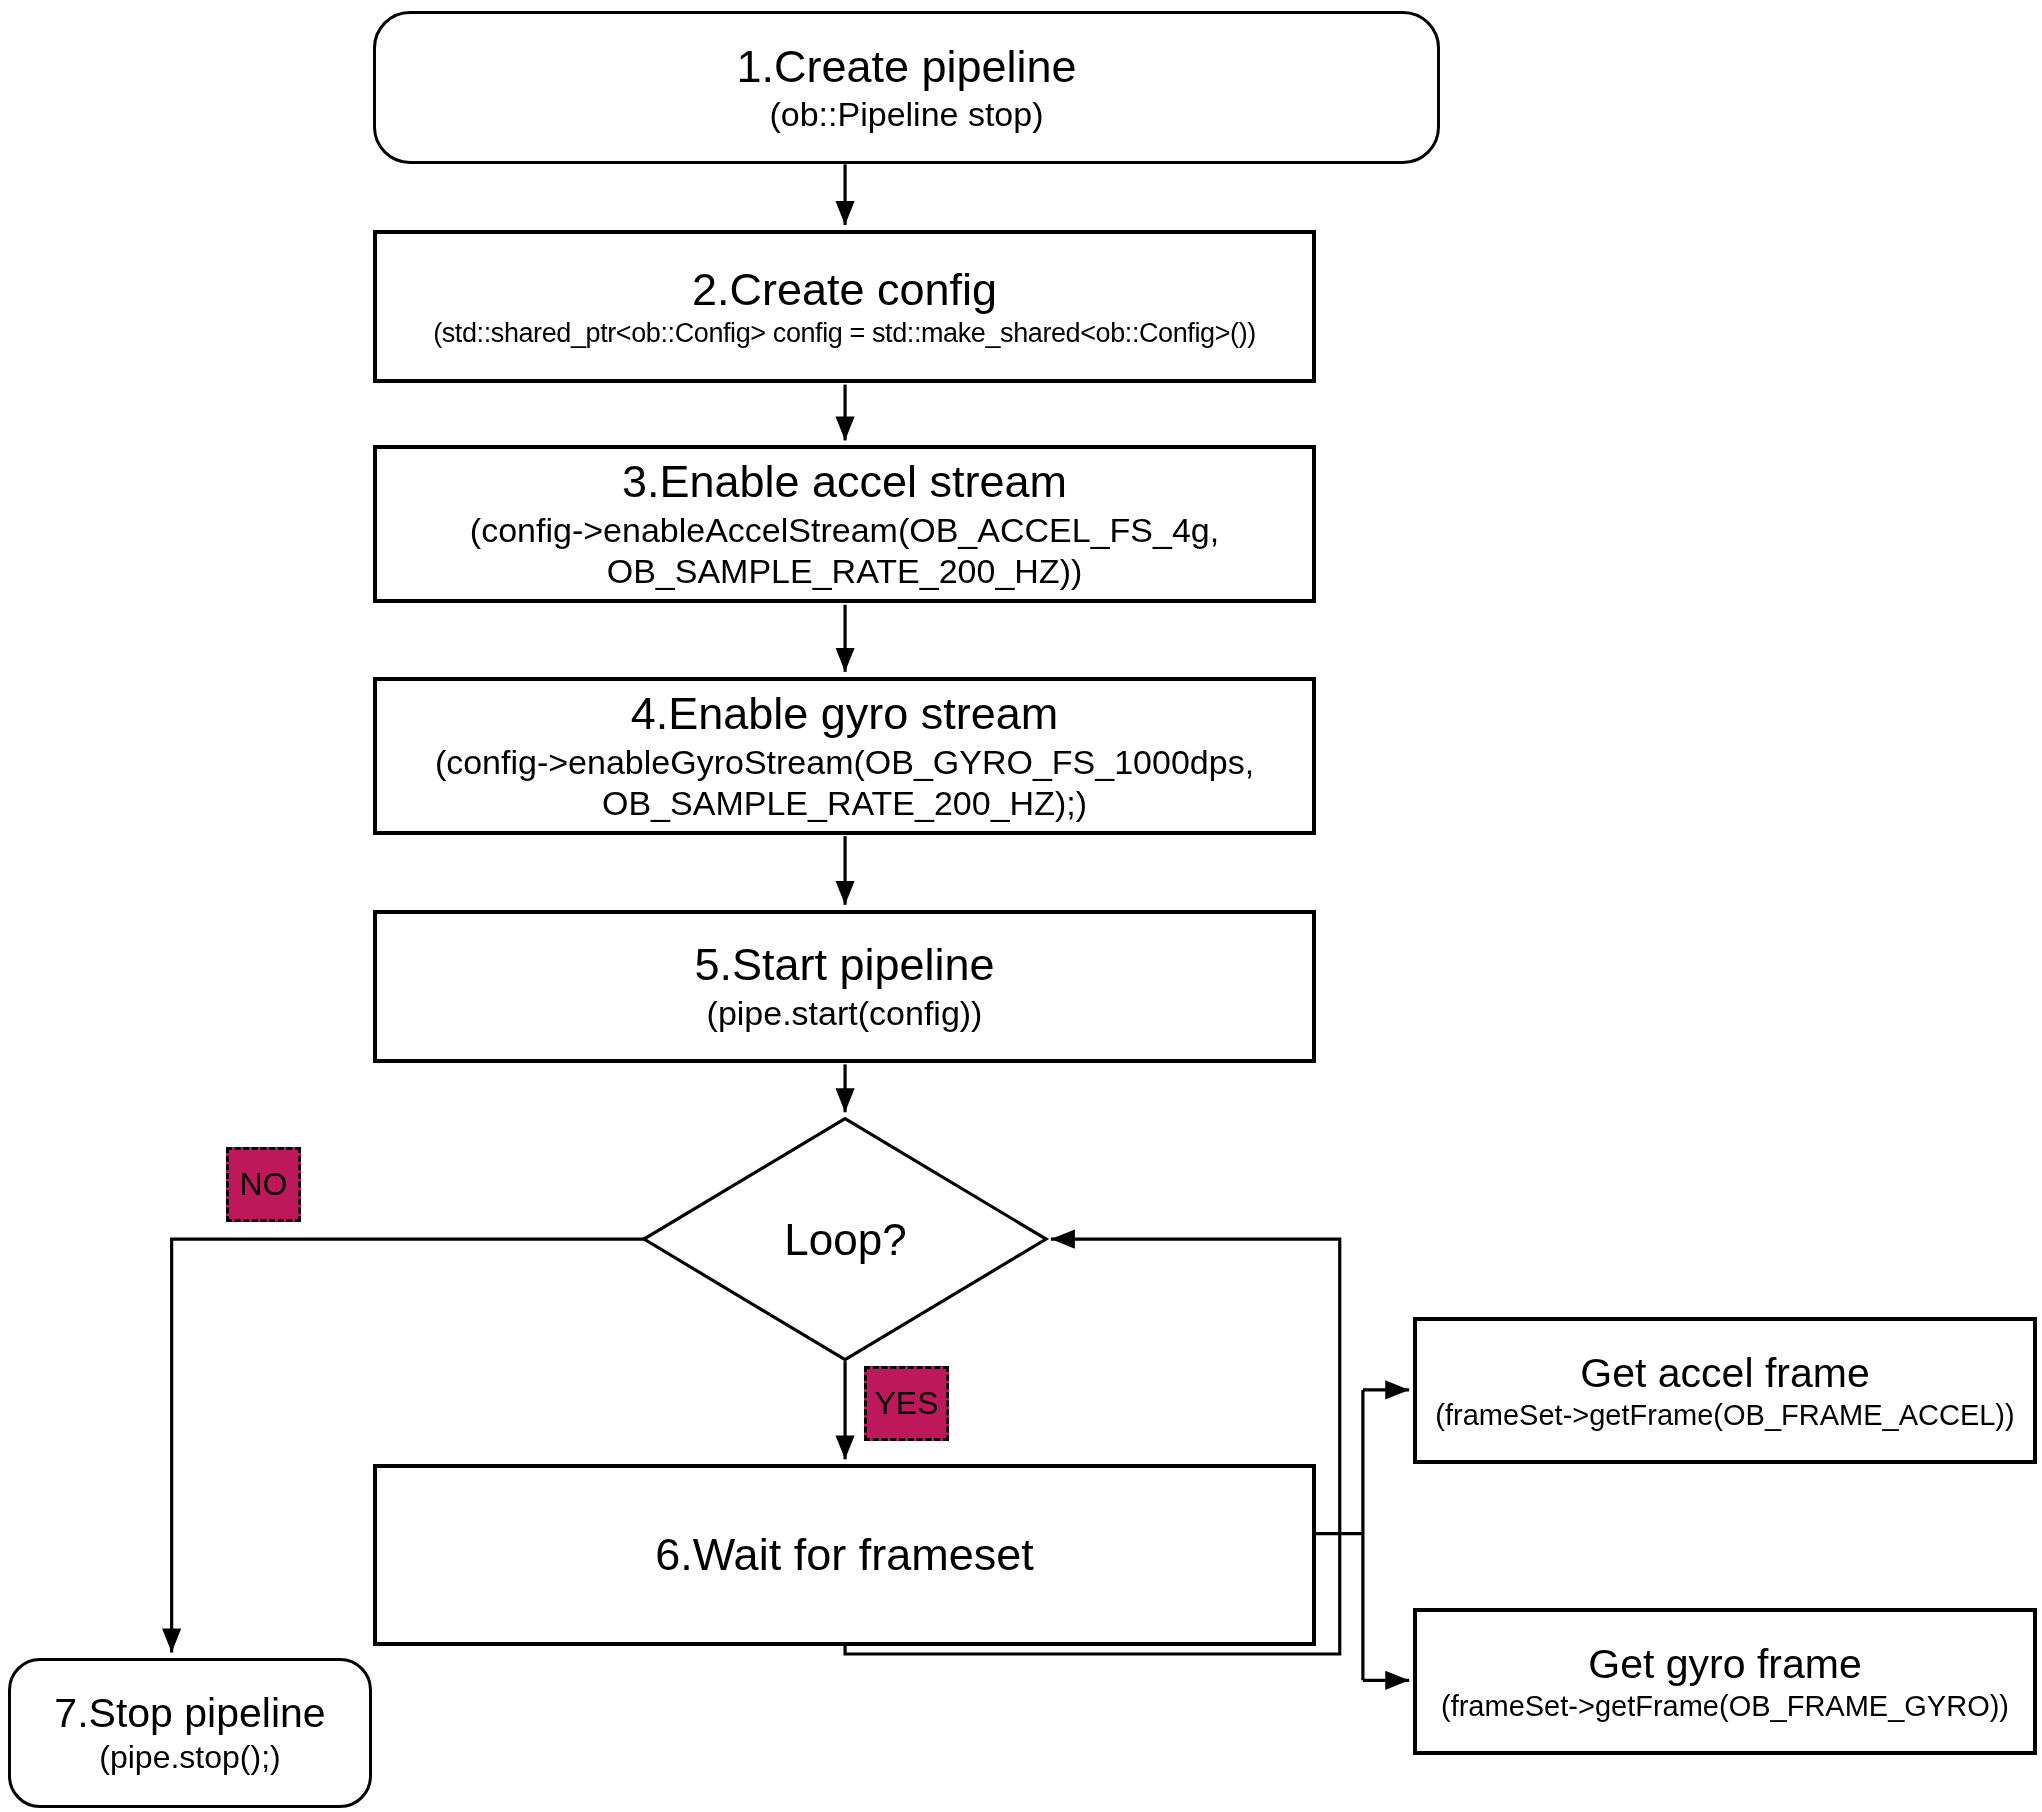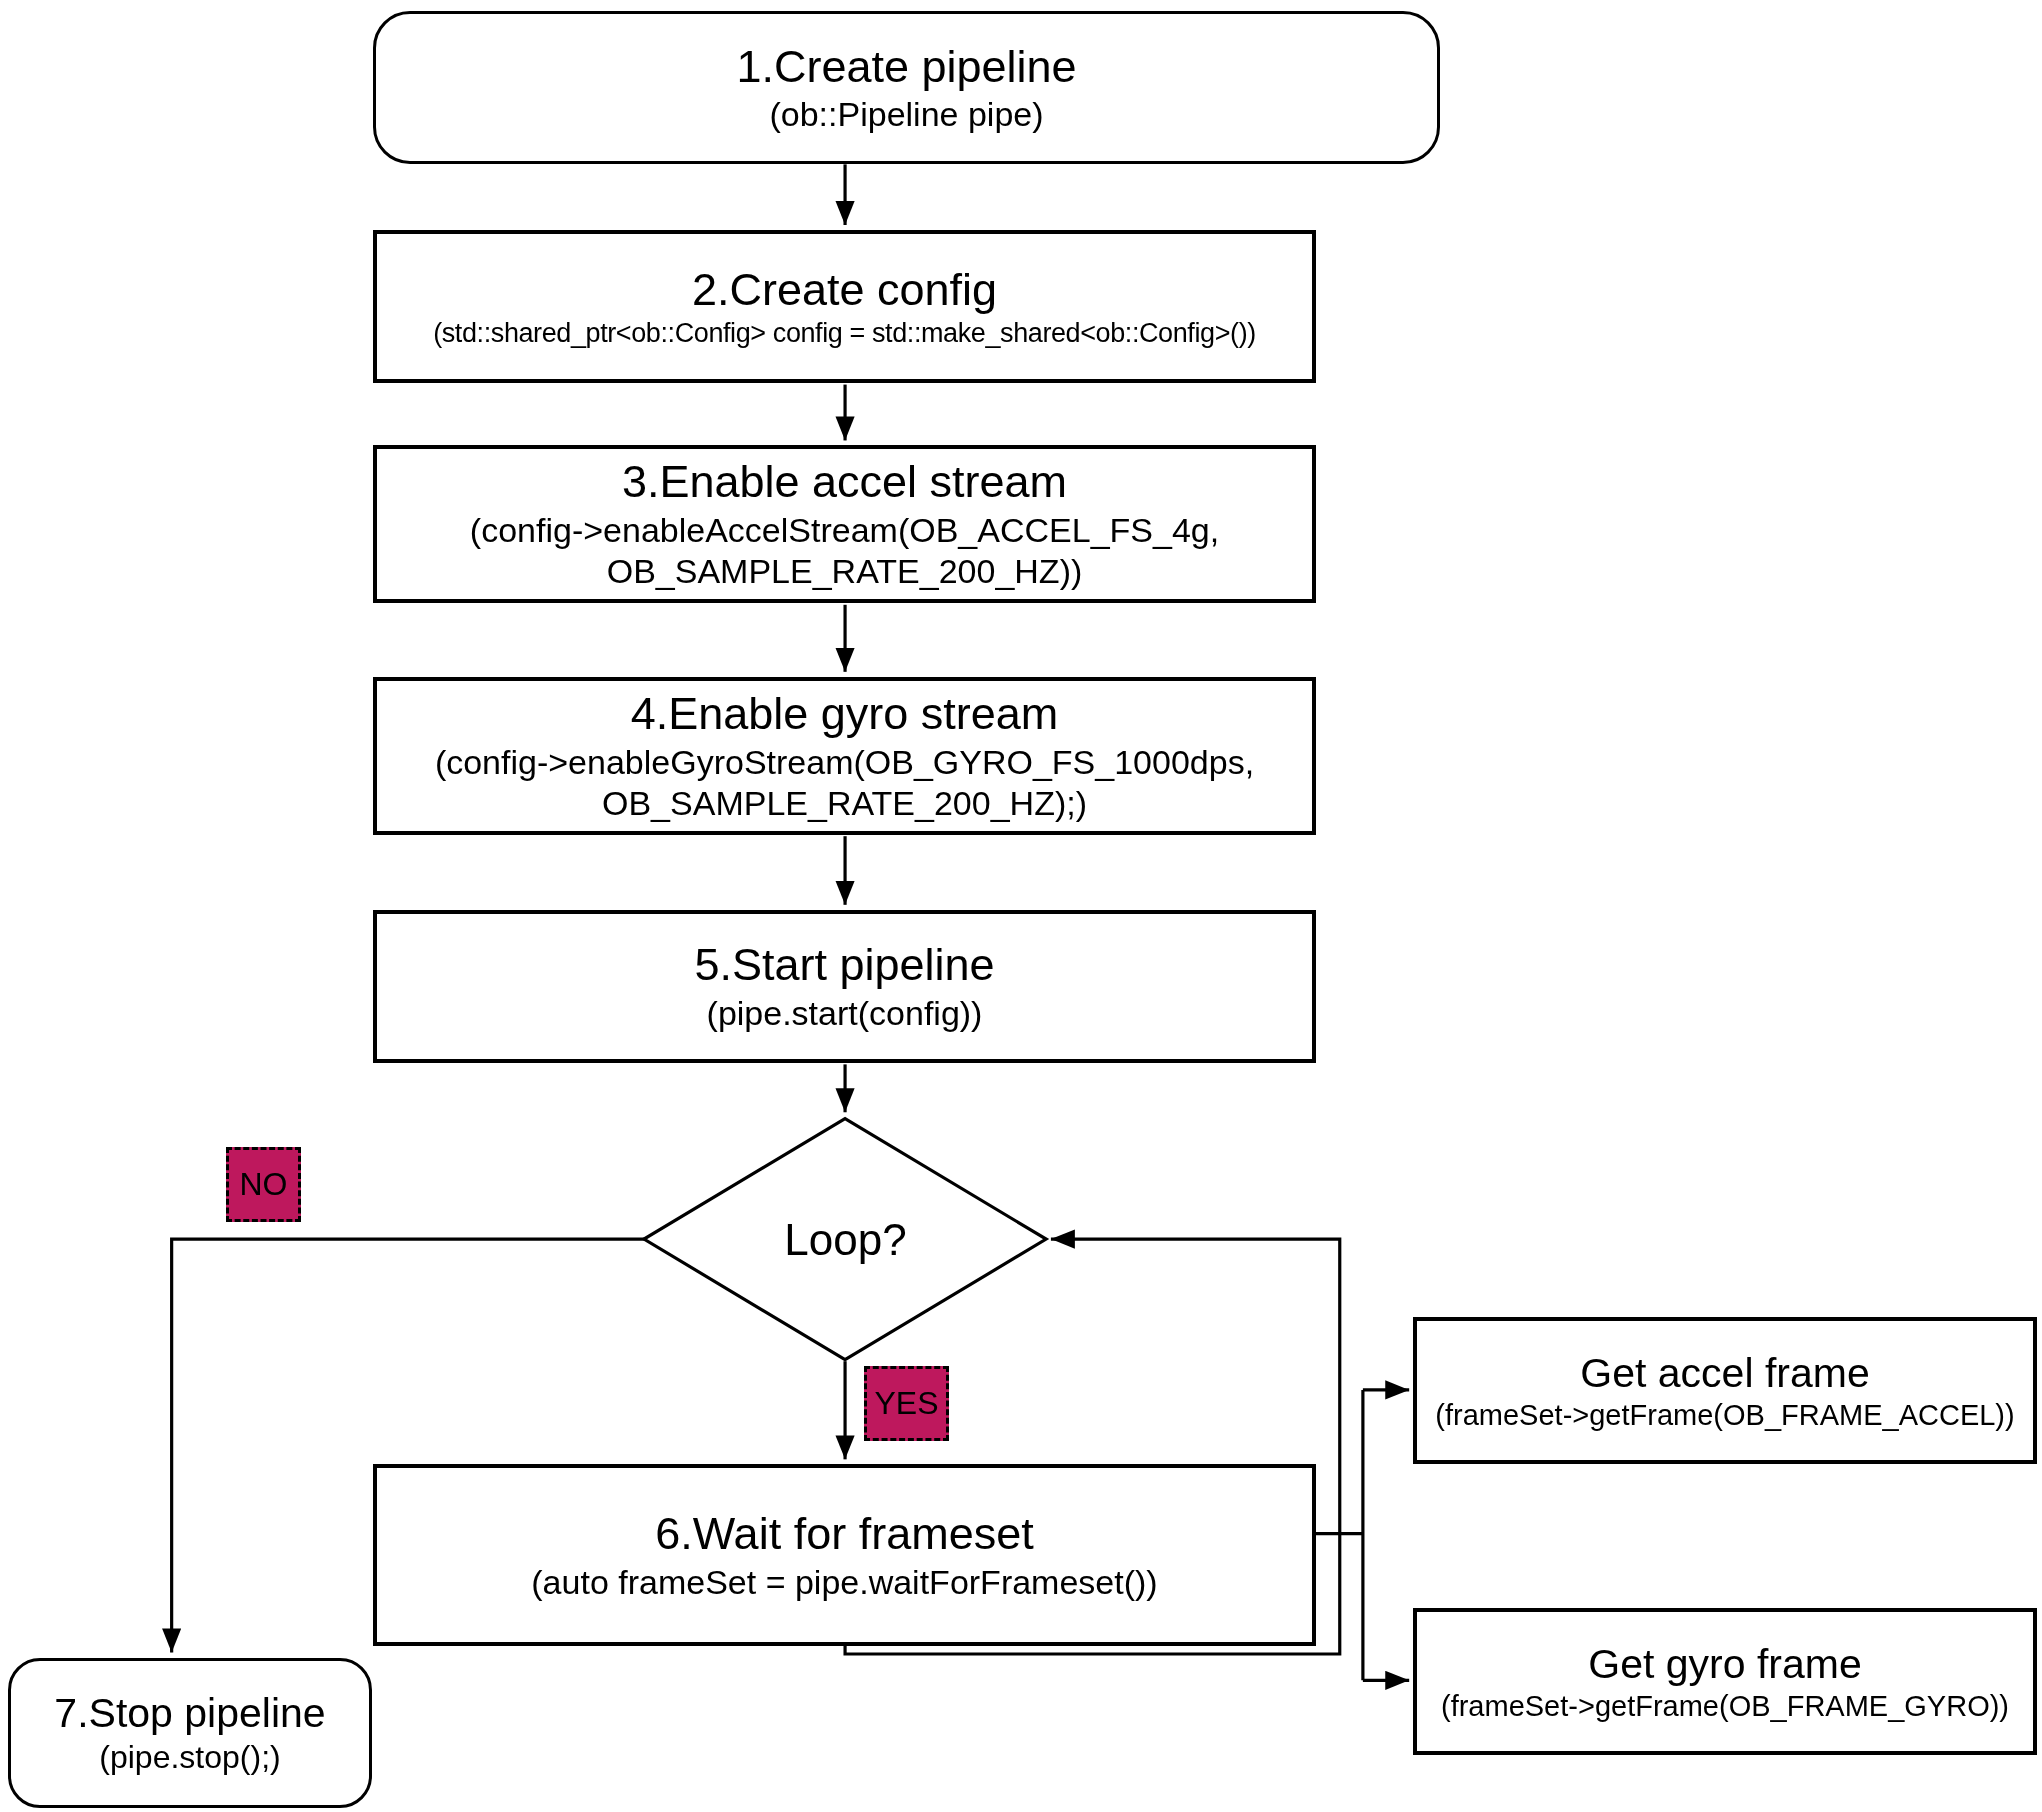--- a/index.html
+++ b/index.html
@@ -94,21 +94,21 @@
 
       <path d="M1648 1922 L1708 1922"></path>
       <path d="M1708 1742 L1708 2106"></path>
       <path d="M1708 1742 L1766 1742" marker-end="url(#arr)"></path>
       <path d="M1708 2106 L1766 2106" marker-end="url(#arr)"></path>
     </g>
   </svg>
 
   <div class="node rounded" style="left:373px; top:11.2px; width:1067px; height:153px;">
     <div class="title">1.Create pipeline</div>
-    <div class="sub">(ob::Pipeline pipe)</div>
+    <div class="sub">(ob::Pipeline stop)</div>
   </div>
 
   <div class="node" style="left:373px; top:230px; width:943px; height:153px;">
     <div class="title">2.Create config</div>
     <div class="sub tight">(std::shared_ptr&lt;ob::Config&gt; config = std::make_shared&lt;ob::Config&gt;())</div>
   </div>
 
   <div class="node" style="left:373px; top:445px; width:943px; height:158px;">
     <div class="title">3.Enable accel stream</div>
     <div class="sub">(config-&gt;enableAccelStream(OB_ACCEL_FS_4g,</div>
@@ -133,21 +133,20 @@
   <div class="edge-label" style="left:226px; top:1147px; width:75px; height:75px;">
     <span>NO</span>
   </div>
 
   <div class="edge-label" style="left:864px; top:1366px; width:85px; height:75px;">
     <span>YES</span>
   </div>
 
   <div class="node" style="left:373px; top:1464px; width:943px; height:182px;">
     <div class="title">6.Wait for frameset</div>
-    <div class="sub">(auto frameSet = pipe.waitForFrameset())</div>
   </div>
 
   <div class="node rounded" style="left:8px; top:1658px; width:364px; height:150px; border-radius:32px;">
     <div class="title small">7.Stop pipeline</div>
     <div class="sub small">(pipe.stop();)</div>
   </div>
 
   <div class="node" style="left:1413px; top:1317px; width:624px; height:147px;">
     <div class="title small">Get accel frame</div>
     <div class="sub medium">(frameSet-&gt;getFrame(OB_FRAME_ACCEL))</div>

